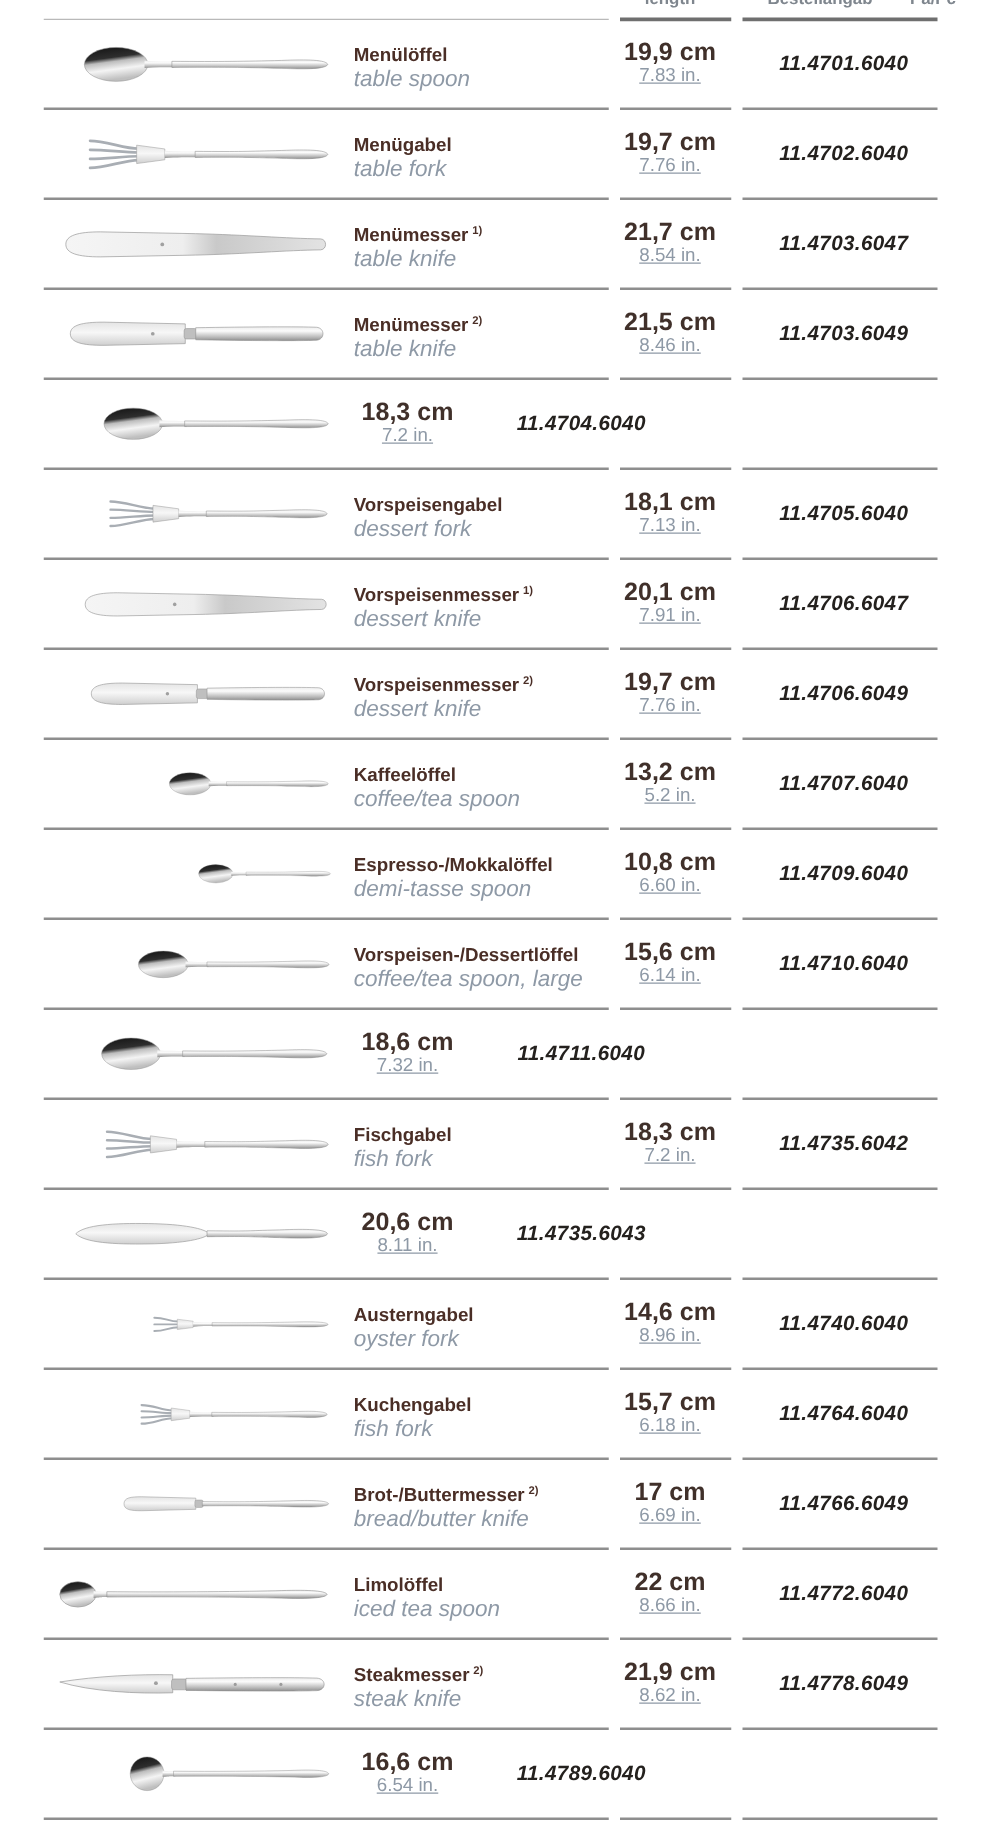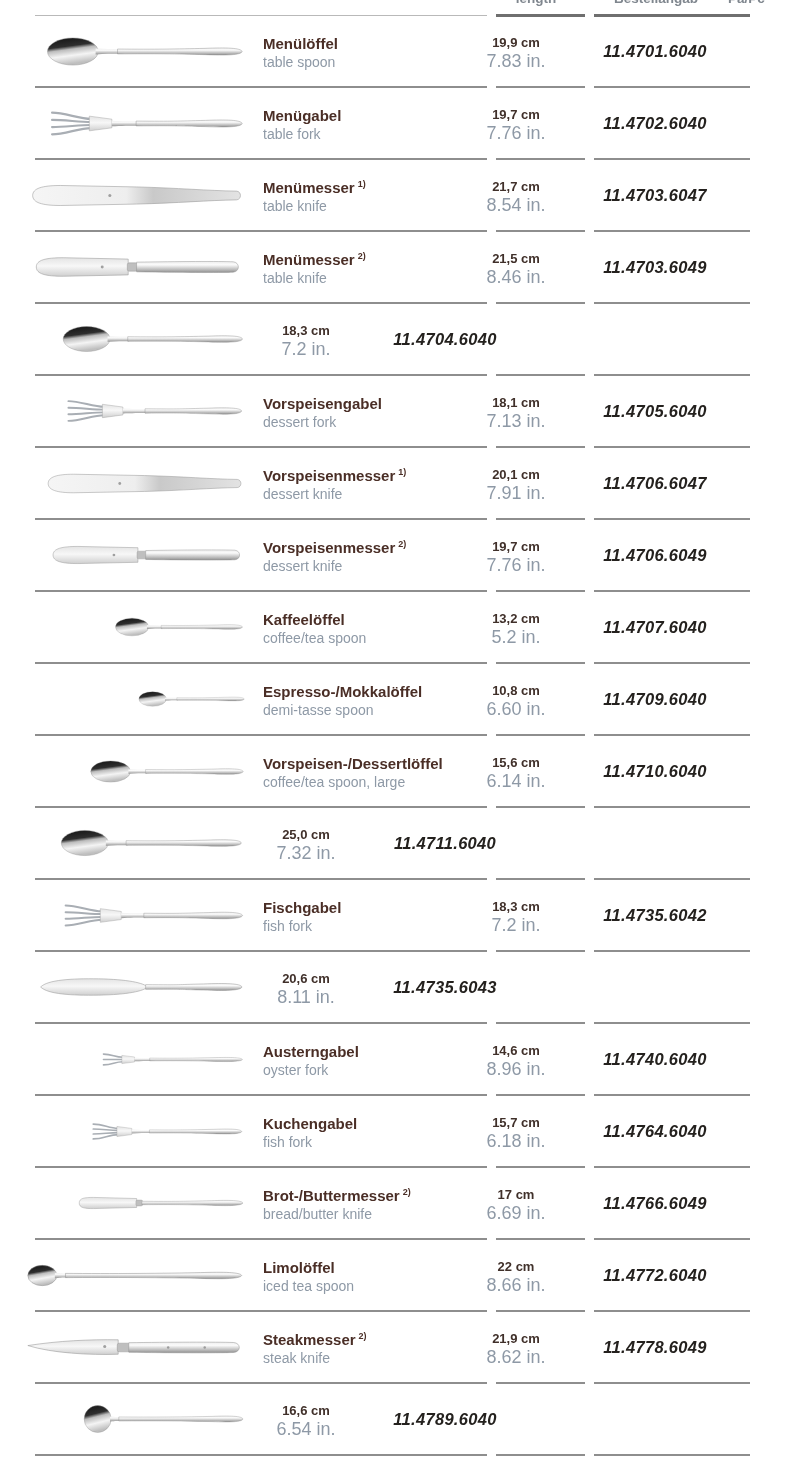--- a/index.html
+++ b/index.html
@@ -22,30 +22,30 @@
   .hdr-pu{left:728px;}
   
   .divider,.hdr-rule{height:2px;display:flex;}
   .divider i,.hdr-rule i{display:block;height:2px;background:var(--c-divider,#8e8e8e);}
   .seg-l{margin-left:35px;width:452px;}
   .seg-m{margin-left:9px;width:89px;}
   .seg-r{margin-left:9px;width:156px;}
   .hdr-rule .seg-l{background:#b9b9b9;height:1.5px;margin-top:.5px;}
   .hdr-rule .seg-m,.hdr-rule .seg-r{background:#6f6f6f;height:2.5px;}
   
-  .row{display:flex;height:70px;padding-left:15px;align-items:center;}
+  .row{display:flex;height:70px;padding-left:35px;align-items:center;}
   .img-cell{width:237px;height:100%;display:flex;align-items:center;justify-content:flex-end;padding-right:5px;box-sizing:border-box;}
   .name-cell{width:210px;padding-left:11px;box-sizing:border-box;}
   .len-cell{width:108px;text-align:center;}
   .art-cell{width:170px;text-align:center;font-style:italic;}
   .name-de{font-size:15px;font-weight:700;color:var(--c-name,#4a2e26);line-height:19px;}
   .name-de sup{font-size:9px;font-weight:700;margin-left:3px;}
-  .name-en{font-size:14px;color:var(--c-sub,#8e99a6);line-height:18px;}
-  .len-cm{font-size:13px;font-weight:700;color:var(--c-val,#40302a);line-height:19px;}
-  .len-in{font-size:18px;color:var(--c-sub,#8e99a6);line-height:18px;}
+  .name-en{font-size:18px;color:var(--c-sub,#8e99a6);line-height:18px;font-style:italic;}
+  .len-cm{font-size:20px;font-weight:700;color:var(--c-val,#40302a);line-height:19px;}
+  .len-in{font-size:15px;color:var(--c-sub,#8e99a6);line-height:18px;text-decoration:underline;}
   .article{font-size:16.5px;font-weight:700;color:var(--c-article,#24211e);letter-spacing:.3px;}
   .cutlery-image{display:inline-flex;align-items:center;}
   .cutlery-image svg{display:block;}
 </style>
 </head>
 <body>
 
 <div class="page">
   <div class="table-header">
     <span class="hdr-length">length</span>
@@ -686,21 +686,21 @@
                   <stop offset="1" stop-color="#e3e3e3"></stop>
                 </linearGradient>
   </defs>
               <ellipse cx="33" cy="21" rx="29" ry="15.5" fill="url(#bw11)" stroke="#8f8f8f" stroke-width="0.5"></ellipse>
               <path d="M59 17.6 C 69 18.3 78 18.3 86 18.3 L86 23.7 C 78 23.7 69 23.7 59 24.4 Z" fill="url(#mt11)"></path>
               <path d="M84 18.2 C 129 18.599999999999998 150 18.2 184 17.4 C 208 16.4 225 16.799999999999997 226.5 21 C 225 25.200000000000003 208 25.6 184 24.6 C 150 23.8 129 23.400000000000002 84 23.8 Z" fill="url(#mt11)" stroke="#8d8d8d" stroke-width="0.5"></path>
             </svg>
           </span>
     </div>
     <div class="len-cell">
-      <div class="len-cm">25,0 cm</div>
+      <div class="len-cm">18,6 cm</div>
       <div class="len-in">7.32 in.</div>
     </div>
     <div class="art-cell">
       <div class="article">11.4711.6040</div>
     </div>
   </div>
   <div class="divider">
         <i class="seg-l"></i>
         <i class="seg-m"></i>
         <i class="seg-r"></i>

